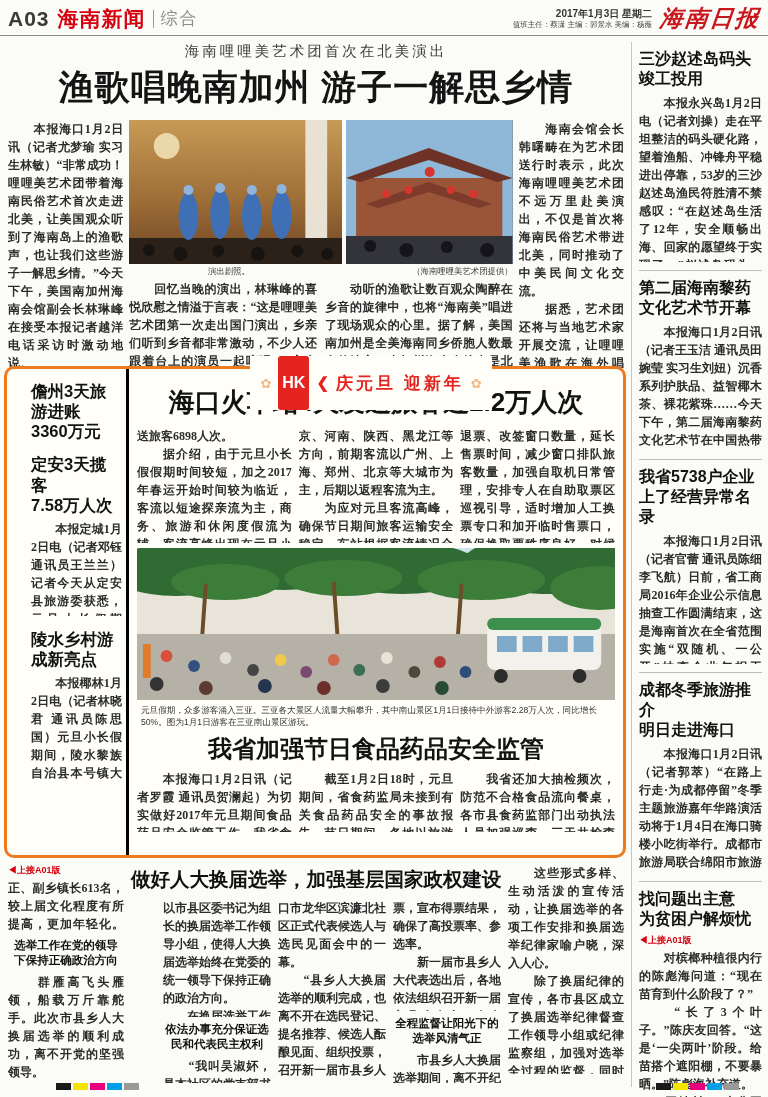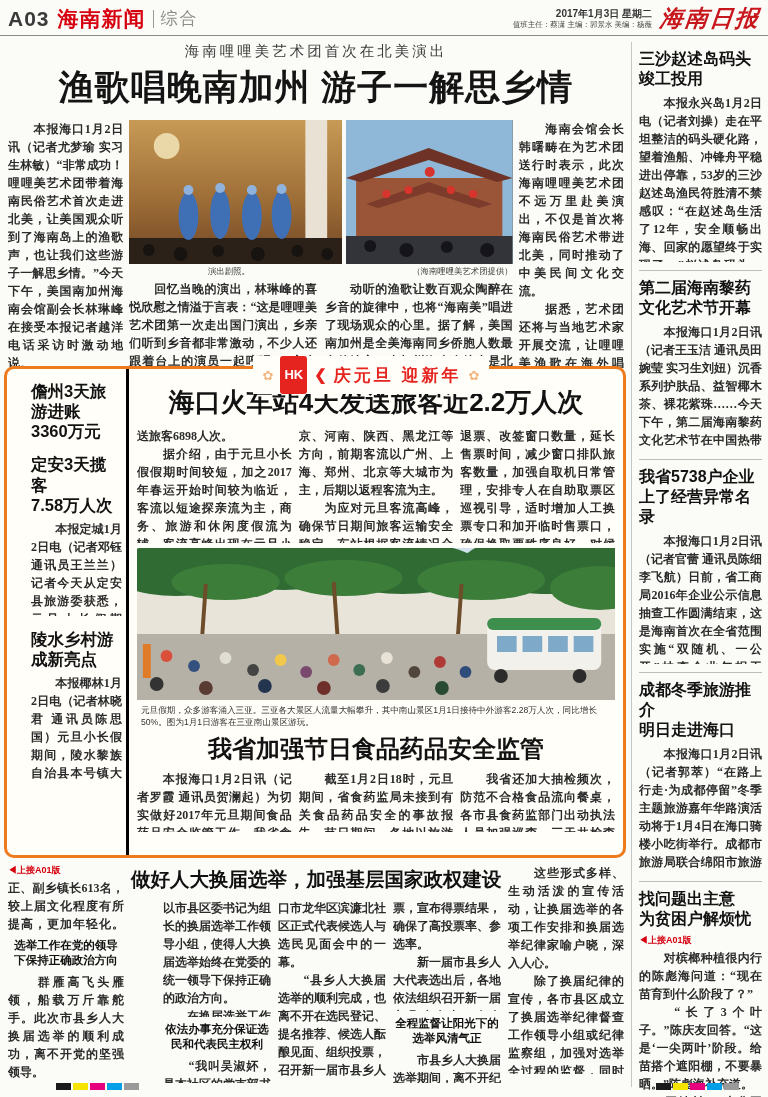--- a/index.html
+++ b/index.html
@@ -39,21 +39,21 @@
   .lead-cap .cr{width:48%;text-align:right;}
   .lead-cols{display:flex;gap:8px;flex:1;margin-top:3px;}
   .lead-cols>div{flex:1;}
   .lead-c4{width:106px;}
 
   
   .feature{position:absolute;top:366px;left:4px;width:622px;height:492px;border:3px solid #ee7a1e;border-radius:10px;box-sizing:border-box;background:#fffef8;}
   .banner{position:absolute;top:-13px;left:118px;right:6px;display:flex;justify-content:center;pointer-events:none;}
   .banner-inner{display:flex;align-items:center;gap:7px;background:#fffef8;padding:0 10px;}
   .banner-orn{color:#f3b57e;font-size:13px;}
-  .banner-logo{background:#e5231f;color:#fff;font-weight:900;font-size:13px;padding:10px 4px;border-radius:3px;line-height:1.4;}
+  .banner-logo{background:#e5231f;color:#fff;font-weight:900;font-size:16px;padding:16px 4px;border-radius:3px;line-height:1.4;}
   .banner-brk{color:#e5231f;font-weight:900;font-size:15px;}
   .banner-text{color:#e5231f;font-weight:900;font-size:17px;letter-spacing:3px;}
   .feature-inner{display:flex;height:100%;}
   .briefs{width:122px;padding:12px 4px 4px 24px;box-sizing:border-box;border-right:3px solid #000000;}
   .brief{margin-bottom:13px;}
   .brief-title{font-size:16.5px;font-weight:900;line-height:1.22;color:#121212;white-space:pre-line;margin-bottom:5px;}
   .brief-body{height:auto;}
   .b1{height:112px;} .b2{height:96px;} .b3{height:106px;}
   .feature-main{flex:1;padding:4px 8px 4px 8px;display:flex;flex-direction:column;box-sizing:border-box;min-width:0;}
   .train-title{font-size:26px;font-weight:900;text-align:center;color:#121212;margin:12px 0 7px 0;white-space:nowrap;}

